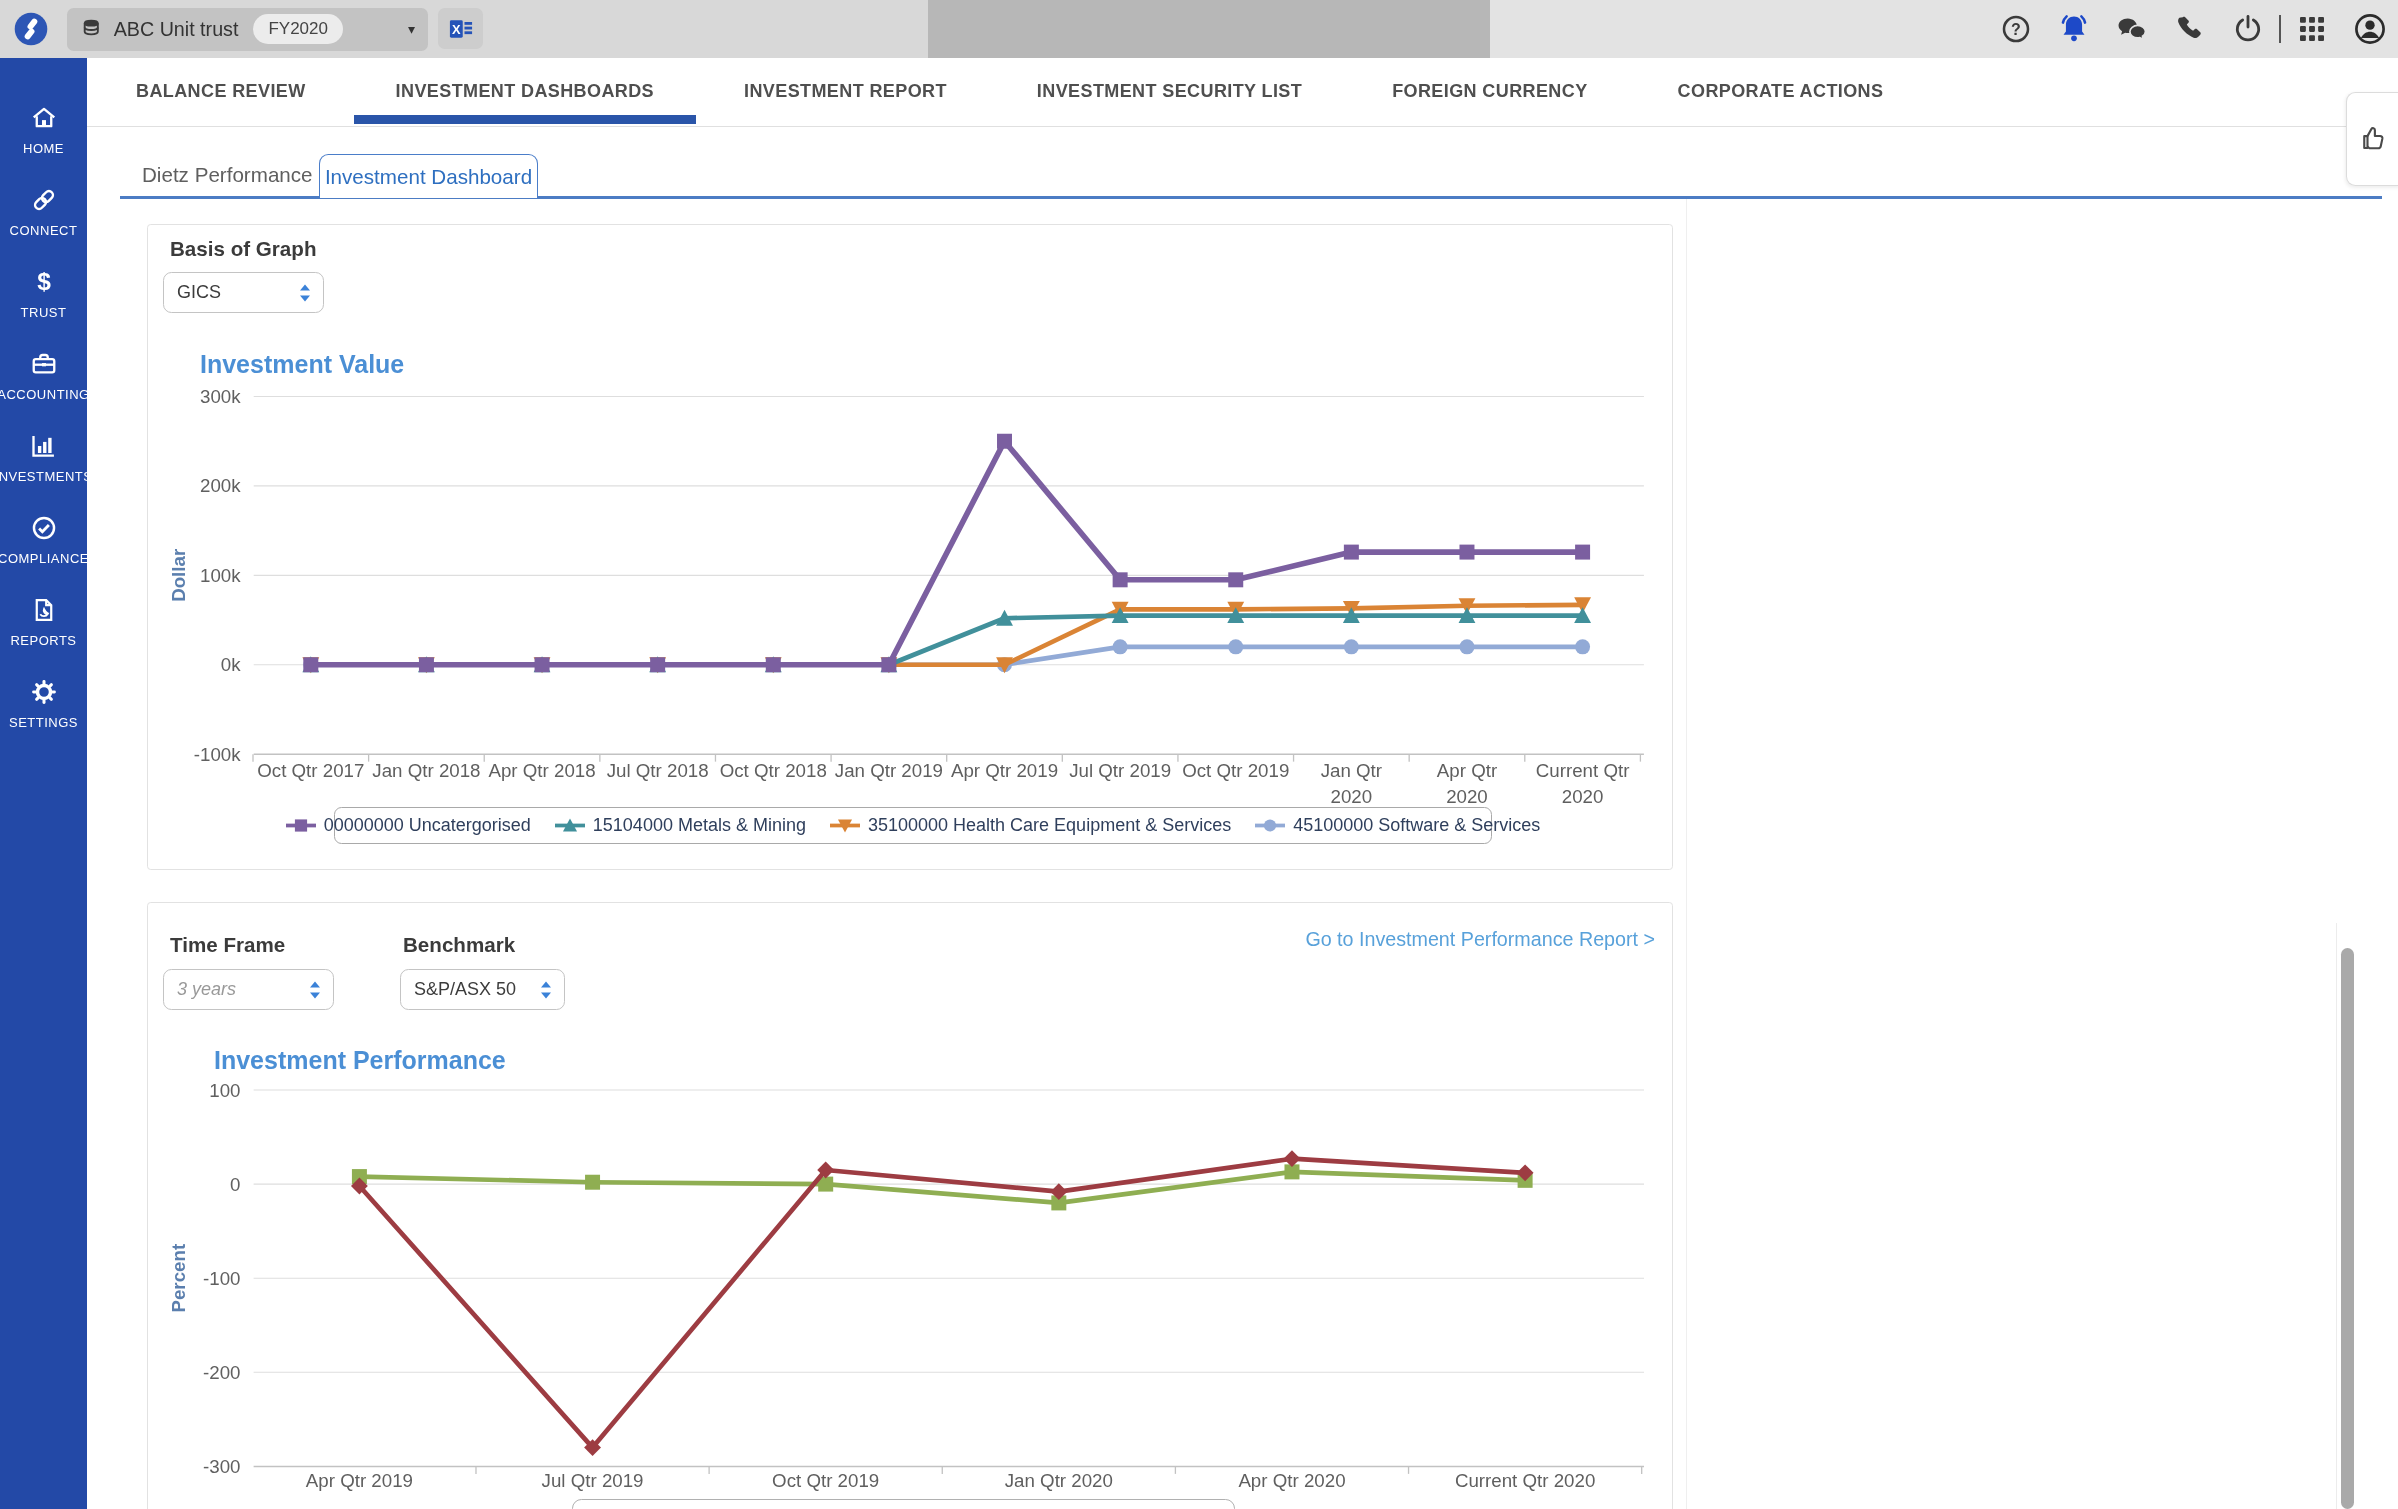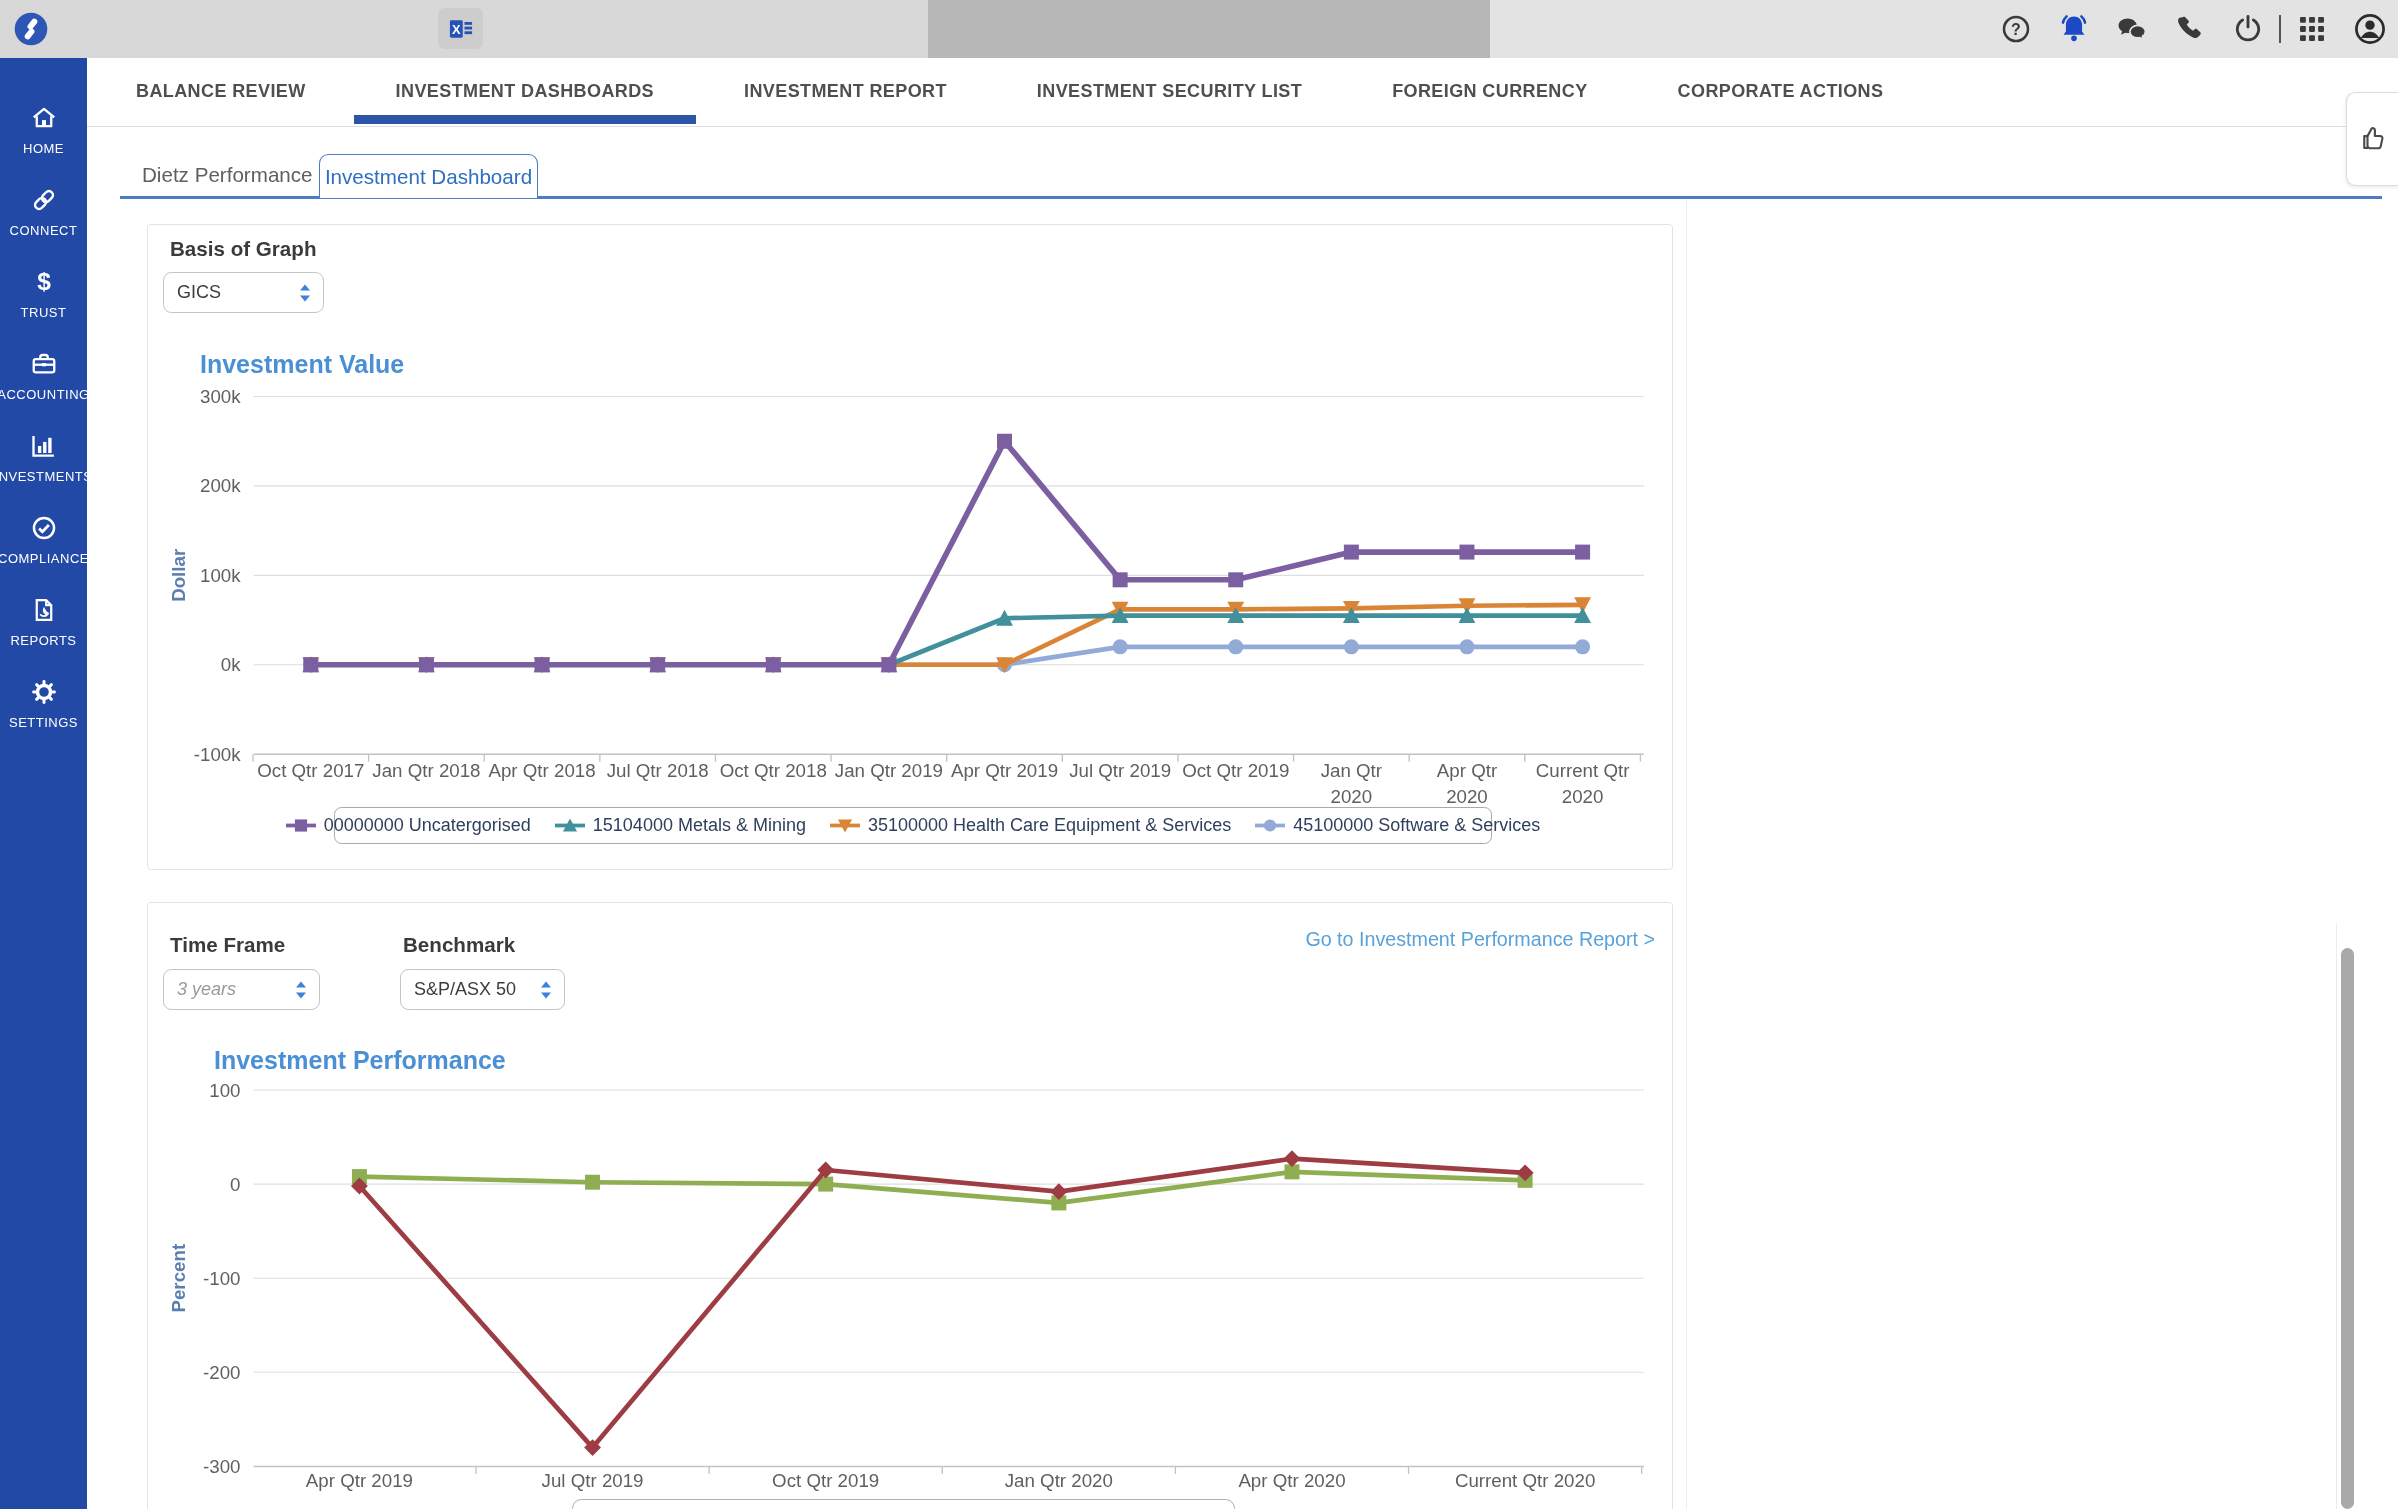--- a/index.html
+++ b/index.html
@@ -64,21 +64,21 @@
   .fld-label{position:absolute;font-size:20.6px;font-weight:bold;color:#3b3b3b;z-index:3;}
   .basis-label{left:170px;top:237px;}
   .tf-label{left:170px;top:933px;}
   .bm-label{left:403px;top:933px;}
 
   .select{position:absolute;background:#fff;border:1.4px solid #c4c4c4;border-radius:8.4px;
           display:flex;align-items:center;box-sizing:border-box;cursor:pointer;z-index:3;}
   .select span.val{margin-left:13px;font-size:18px;color:#3c3c3c;}
   .select span.val.ital{font-style:italic;color:#999;}
   .basis-select{left:163px;top:272px;width:161px;height:41px;}
-  .tf-select{left:163px;top:969px;width:157px;height:41px;}
+  .tf-select{left:163px;top:969px;width:171px;height:41px;}
   .bm-select{left:400px;top:969px;width:165px;height:41px;}
   .stepper{position:absolute;right:12px;top:50%;transform:translateY(-50%);width:11.2px;height:17px;}
   .stepper::before{content:"";position:absolute;left:0;top:0;border-left:5.6px solid transparent;
        border-right:5.6px solid transparent;border-bottom:6.6px solid #3b82d8;}
   .stepper::after{content:"";position:absolute;left:0;bottom:0;border-left:5.6px solid transparent;
        border-right:5.6px solid transparent;border-top:6.6px solid #3b82d8;}
 
   .chart-title{position:absolute;margin:0;font-size:25px;font-weight:600;color:#4b8fd5;z-index:3;}
   .t1{left:200px;top:350px;}
   .t2{left:214px;top:1046px;}
@@ -110,20 +110,32 @@
     <div class="right-strip"></div>
 
     <div class="logo">
       <svg width="34" height="34" viewBox="0 0 24 24">
         <circle cx="12" cy="12" r="11.5" fill="#2d56b5"></circle>
         <rect x="10.9" y="4.2" width="4.2" height="8.6" rx="2.1" fill="#fff" transform="rotate(38 13 8.5)"></rect>
         <rect x="8.9" y="11.2" width="4.2" height="8.6" rx="2.1" fill="#fff" transform="rotate(38 11 15.5)"></rect>
       </svg>
     </div>
 
+    <div class="entity-select">
+      <span class="db-ic">
+        <svg width="22.5" height="22.5" viewBox="0 0 24 24" fill="none" stroke="#3a3a3a" stroke-width="2">
+          <ellipse cx="12" cy="5.5" rx="7" ry="2.6" fill="#3a3a3a"></ellipse>
+          <path d="M5 5.5v9.2c0 1.5 3.1 2.7 7 2.7s7-1.2 7-2.7V5.5"></path>
+          <path d="M5 10.1c0 1.5 3.1 2.7 7 2.7s7-1.2 7-2.7"></path>
+        </svg>
+      </span>
+      <span class="entity-name">ABC Unit trust</span>
+      <span class="entity-badge">FY2020</span>
+      <span class="caret">▾</span>
+    </div>
 
     <button class="excel-btn">
       <svg width="28" height="28" viewBox="0 0 24 24">
         <rect x="2.5" y="4.5" width="11" height="15" rx="1.2" fill="#2553b8"></rect>
         <text x="8" y="16.3" font-size="11" font-weight="bold" fill="#ffffff" text-anchor="middle" font-family="Liberation Sans, sans-serif">X</text>
         <rect x="15" y="6" width="6.5" height="2.4" fill="#2553b8"></rect>
         <rect x="15" y="10" width="6.5" height="2.4" fill="#2553b8"></rect>
         <rect x="15" y="14" width="6.5" height="2.4" fill="#2553b8"></rect>
       </svg>
     </button>

